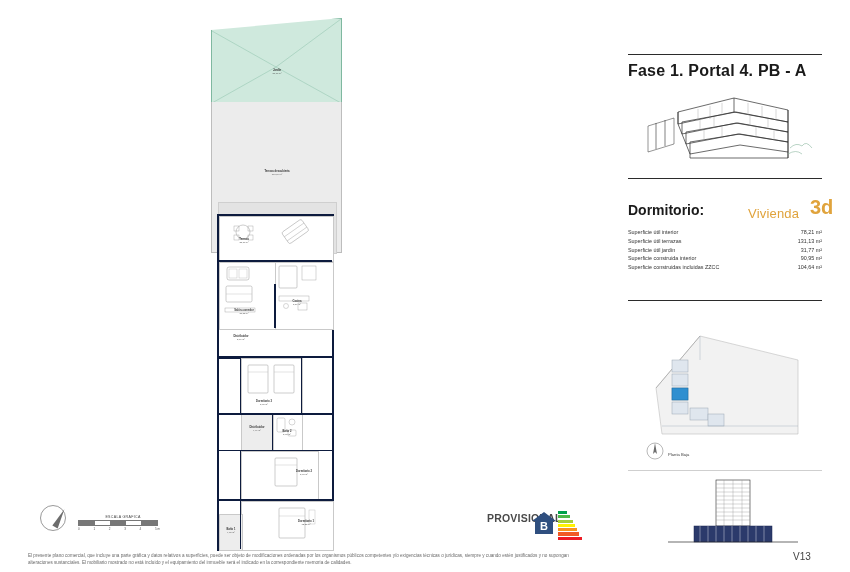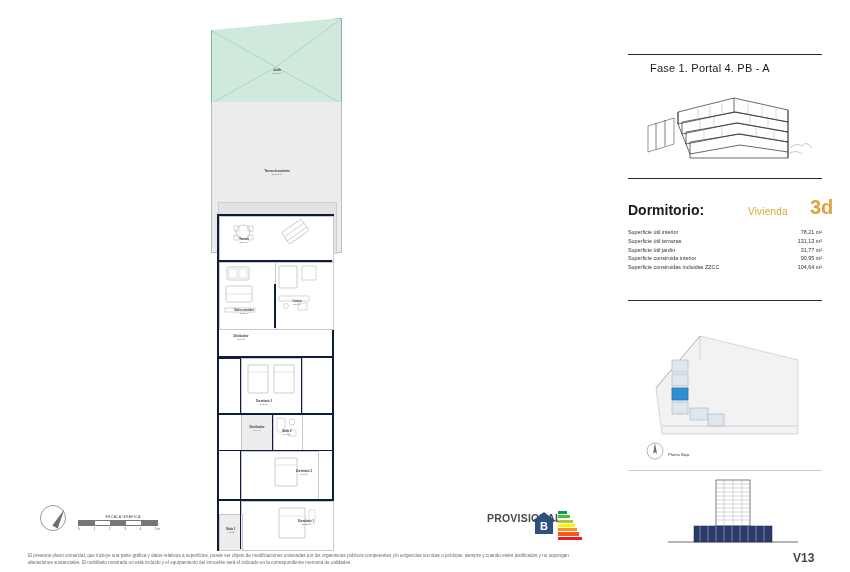--- a/index.html
+++ b/index.html
@@ -195,44 +195,43 @@
   .rule {
     position: absolute;
     left: 0; width: 194px;
     border-top: 1px solid #2b2b2b;
   }
   .rule.thin { border-top: 1px solid #cfcfcf; }
 
   .fase-title {
     position: absolute;
     left: 0; top: 62px;
-    font-size: 11px;
-    font-weight: 400;
+    font-size: 16px;
+    font-weight: 700;
     color: #1a1a1a;
     letter-spacing: .2px;
-    margin-left: 22px;
   }
 
   .bldg {
     position: absolute;
     left: 10px; top: 92px;
     width: 175px; height: 72px;
   }
 
   .sup-title {
     position: absolute;
     left: 0; top: 202px;
     font-size: 14px;
     font-weight: 700;
     color: #1a1a1a;
   }
   .viv-label {
     position: absolute;
     left: 120px; top: 206px;
-    font-size: 10px;
+    font-size: 13px;
     color: #e0a33c;
     letter-spacing: .2px;
   }
   .viv-3d {
     position: absolute;
     left: 182px; top: 196px;
     font-size: 20px;
     font-weight: 700;
     color: #e0a33c;
   }
@@ -270,22 +269,22 @@
 
   .tower {
     position: absolute;
     left: 30px; top: 478px;
     width: 150px; height: 72px;
   }
 
   .vcode {
     position: absolute;
     left: 165px; top: 551px;
-    font-size: 12px;
-    font-weight: 700;
+    font-size: 10px;
+    font-weight: 400;
     color: #444;
   }
 </style>
 </head>
 <body>
 
 <div class="sheet">
 
   <div class="plan-area">
 

